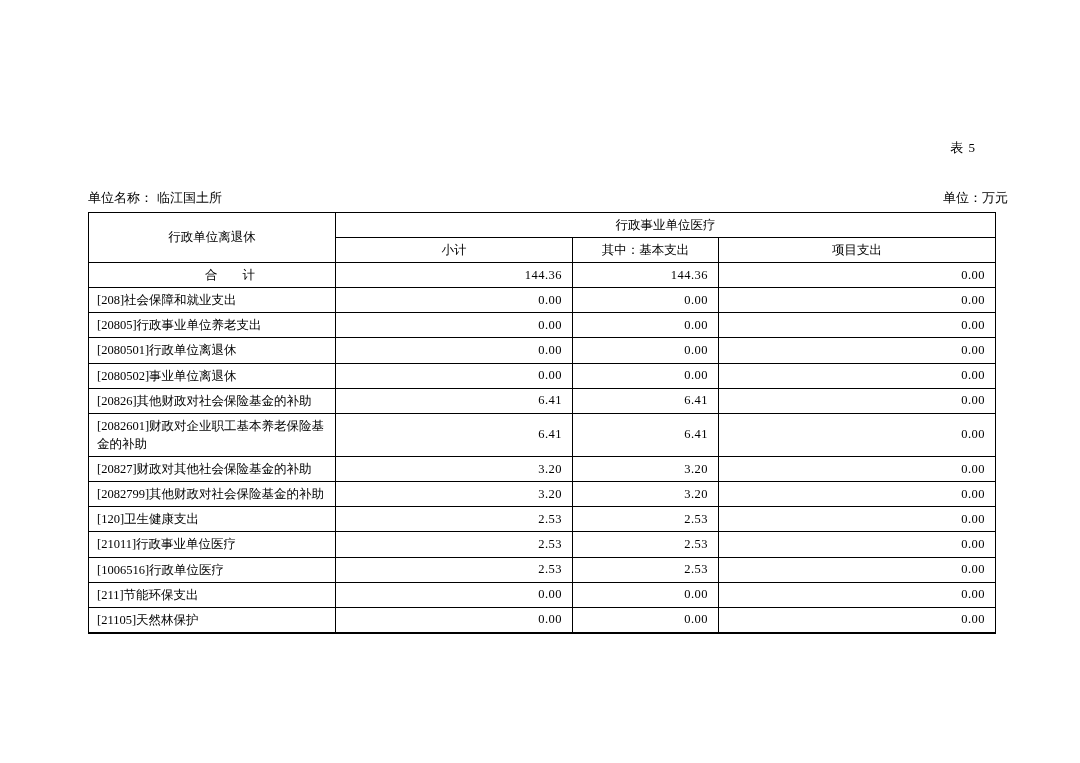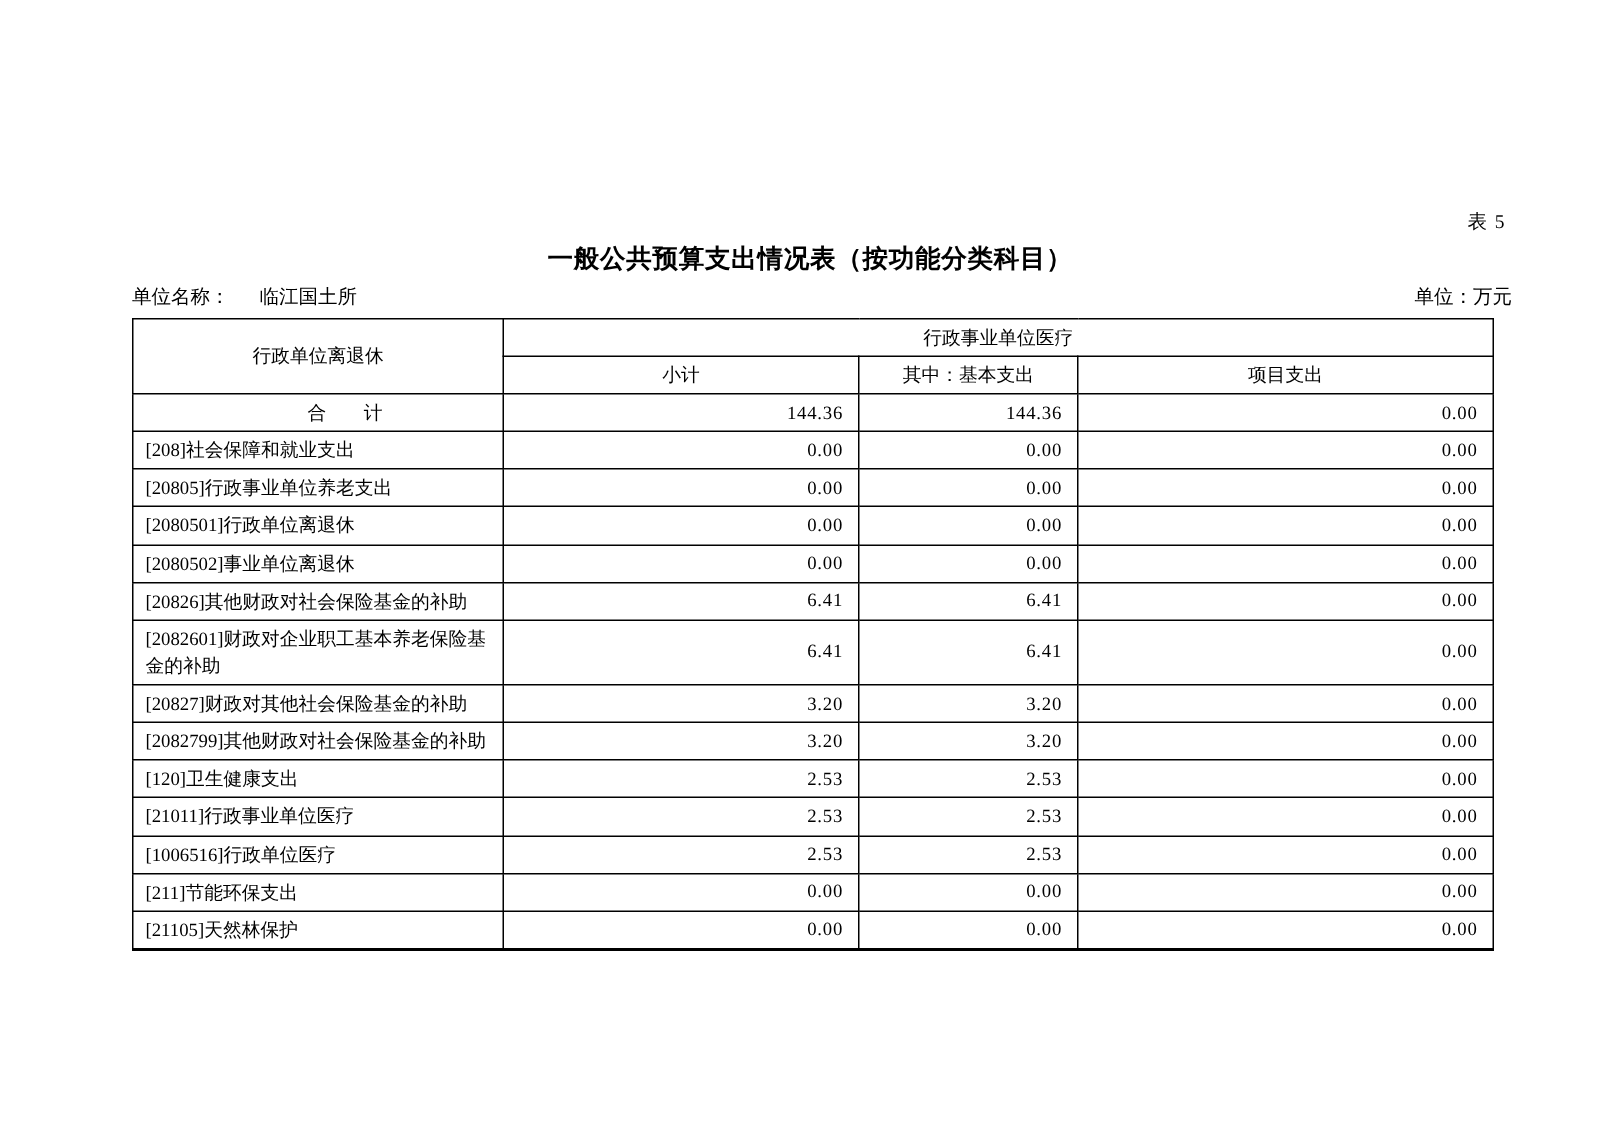--- a/index.html
+++ b/index.html
@@ -6,34 +6,34 @@
   html, body { background: #ffffff; }
   body {
     width: 1080px; height: 763px;
     position: relative;
     font-family: "Liberation Serif", "DejaVu Serif", serif;
     color: #000000;
   }
   .page { position: absolute; inset: 0; background: #ffffff; }
 
   .sheet-label {
-    position: absolute; top: 139px; right: 76px;
+    position: absolute; top: 139px; right: 104px;
     font-size: 13px; letter-spacing: 1px;
   }
   .doc-title {
     position: absolute; top: 161px; left: 0; width: 100%;
     text-align: center; font-size: 17px; font-weight: bold;
     letter-spacing: 0.5px;
   }
   .meta-row {
     position: absolute; top: 189px; left: 88px; width: 920px;
     display: flex; justify-content: space-between; align-items: flex-end;
     font-size: 13px;
   }
-  .meta-left .unit-name { margin-left: 20px; }
+  .meta-left .unit-name { margin-left: 4px; }
 
   table.budget {
     position: absolute; top: 212px; left: 88px;
     width: 907px;
     border-collapse: collapse;
     table-layout: fixed;
     font-size: 12.5px;
   }
   table.budget th, table.budget td {
     border: 1px solid #000000;
@@ -56,21 +56,20 @@
   }
   tr.total-row td.name-cell { text-align: center; padding-left: 44px; }
 </style>
 </head>
 <body>
 
 <div class="page">
 
   <div class="sheet-label">表 5</div>
 
-  <div class="doc-title">一般公共预算支出情况表（按功能分类科目）</div>
 
   <div class="meta-row">
     <div class="meta-left">
       <span>单位名称：</span><span class="unit-name">临江国土所</span>
     </div>
     <div class="meta-right">单位：万元</div>
   </div>
 
   <table class="budget">
     <colgroup>

